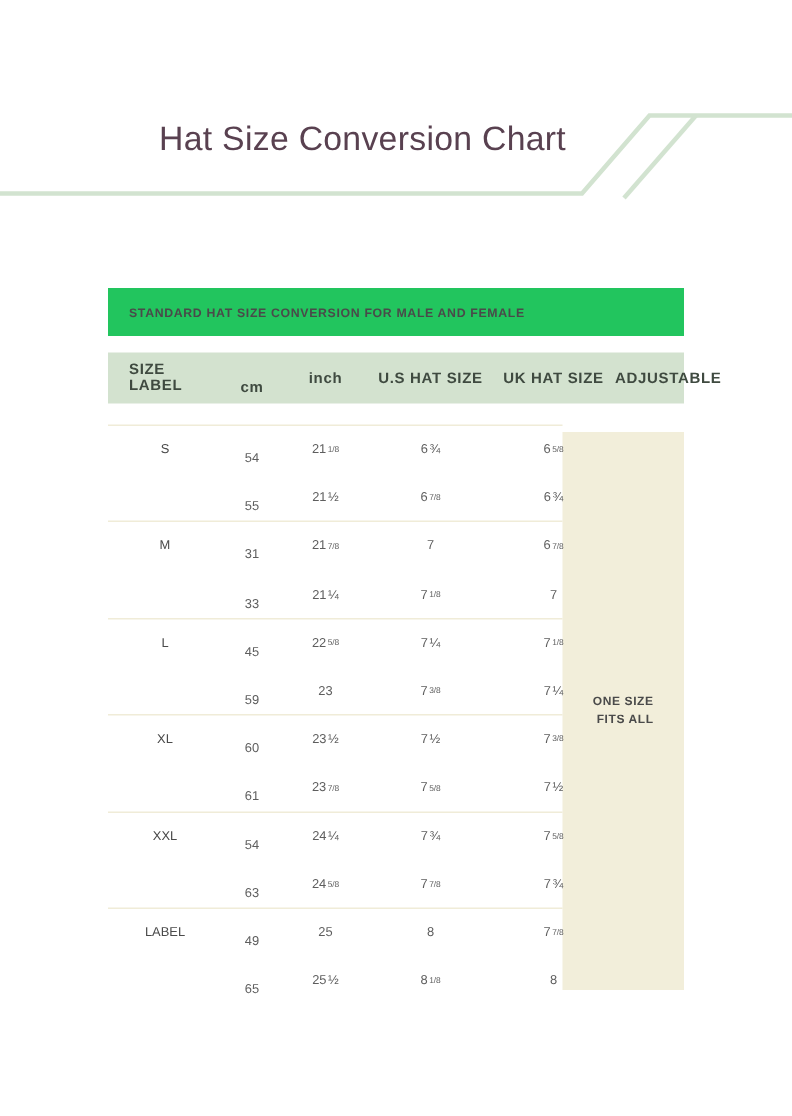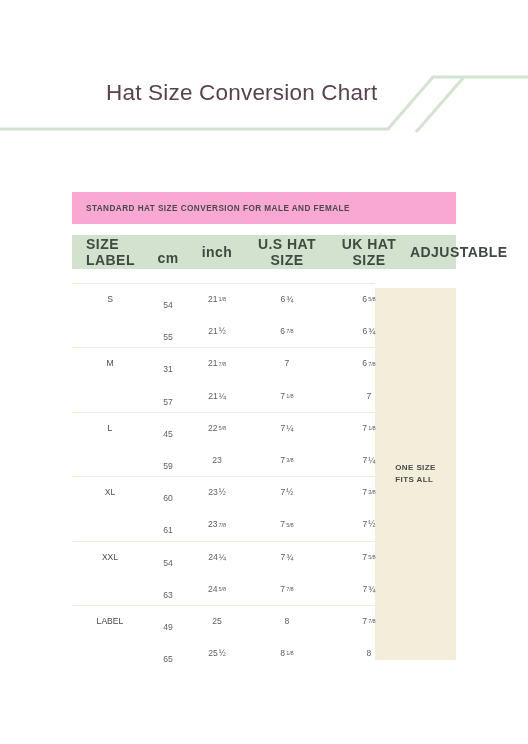--- a/index.html
+++ b/index.html
@@ -48,21 +48,21 @@
   
   .table-wrap {
     position: absolute;
     left: 72px;
     top: 192px;
     width: 384px;
   }
 
   .subtitle-band {
     height: 32px;
-    background: #f9a8d4;
+    background: #22c55e;
     display: flex;
     align-items: center;
     padding-left: 14px;
     box-sizing: border-box;
   }
   .subtitle-band span {
     font-size: 8.2px;
     font-weight: bold;
     letter-spacing: 0.45px;
     color: #4a4a4a;
@@ -70,21 +70,21 @@
 
   .head-gap { height: 11px; }
 
   .col-head-band {
     height: 34px;
     background: #d3e2cf;
     display: flex;
     align-items: center;
   }
   .col-head-band .cell {
-    font-size: 14px;
+    font-size: 10px;
     font-weight: bold;
     letter-spacing: 0.45px;
     color: #3f4a40;
     text-align: center;
   }
   .col-head-band .cell.size-label {
     text-align: left;
     padding-left: 14px;
     box-sizing: border-box;
   }
@@ -105,21 +105,21 @@
   .adjustable-block {
     position: absolute;
     left: 303px;
     top: 19px;
     width: 81px;
     height: 372px;
     background: #f2eeda;
     display: flex;
     align-items: center;
     justify-content: center;
-    text-align: left;
+    text-align: right;
   }
   .adjustable-block span {
     font-size: 8px;
     font-weight: bold;
     letter-spacing: 0.4px;
     line-height: 1.5;
     color: #4a4a4a;
   }
 
   .rows { position: relative; }
@@ -220,21 +220,21 @@
         <div class="row group-start">
           <div class="cell c-size size-label">M</div>
           <div class="cell c-cm">31</div>
           <div class="cell c-in"><span>21<span class="frac">7/8</span></span></div>
           <div class="cell c-us"><span>7</span></div>
           <div class="cell c-uk"><span>6<span class="frac">7/8</span></span></div>
           <div class="cell c-adj"></div>
         </div>
         <div class="row">
           <div class="cell c-size size-label"></div>
-          <div class="cell c-cm">57</div>
+          <div class="cell c-cm">33</div>
           <div class="cell c-in"><span>21<span class="vfrac">¼</span></span></div>
           <div class="cell c-us"><span>7<span class="frac">1/8</span></span></div>
           <div class="cell c-uk"><span>7</span></div>
           <div class="cell c-adj"></div>
         </div>
         <div class="row group-start">
           <div class="cell c-size size-label">L</div>
           <div class="cell c-cm">45</div>
           <div class="cell c-in"><span>22<span class="frac">5/8</span></span></div>
           <div class="cell c-us"><span>7<span class="vfrac">¼</span></span></div>

